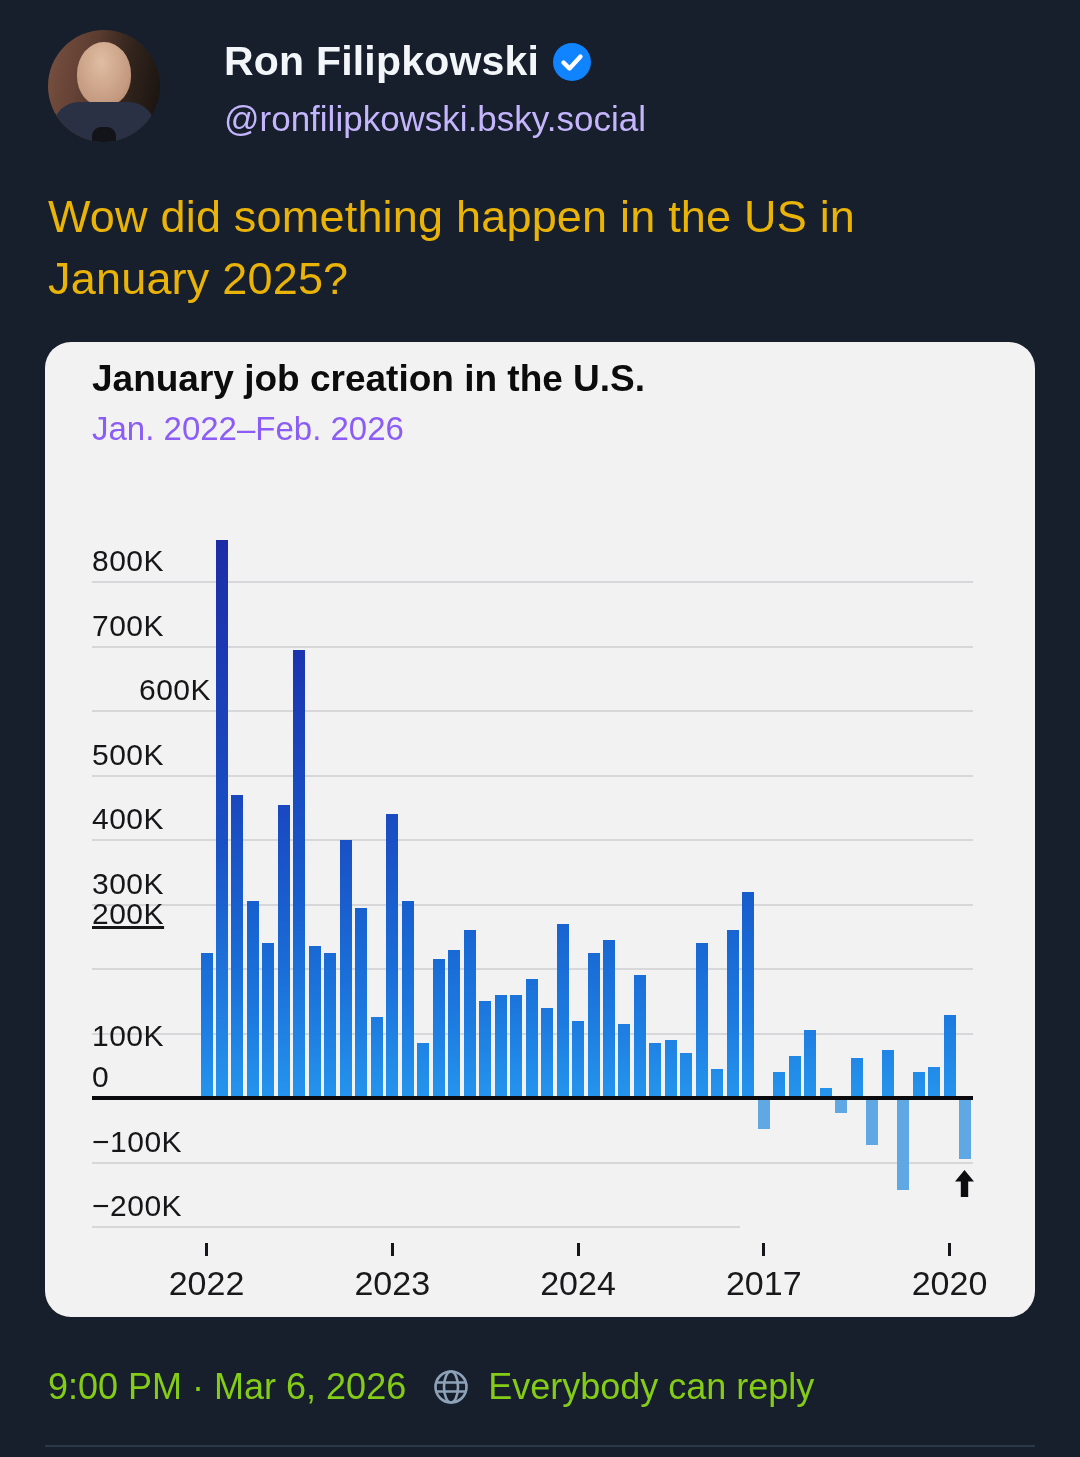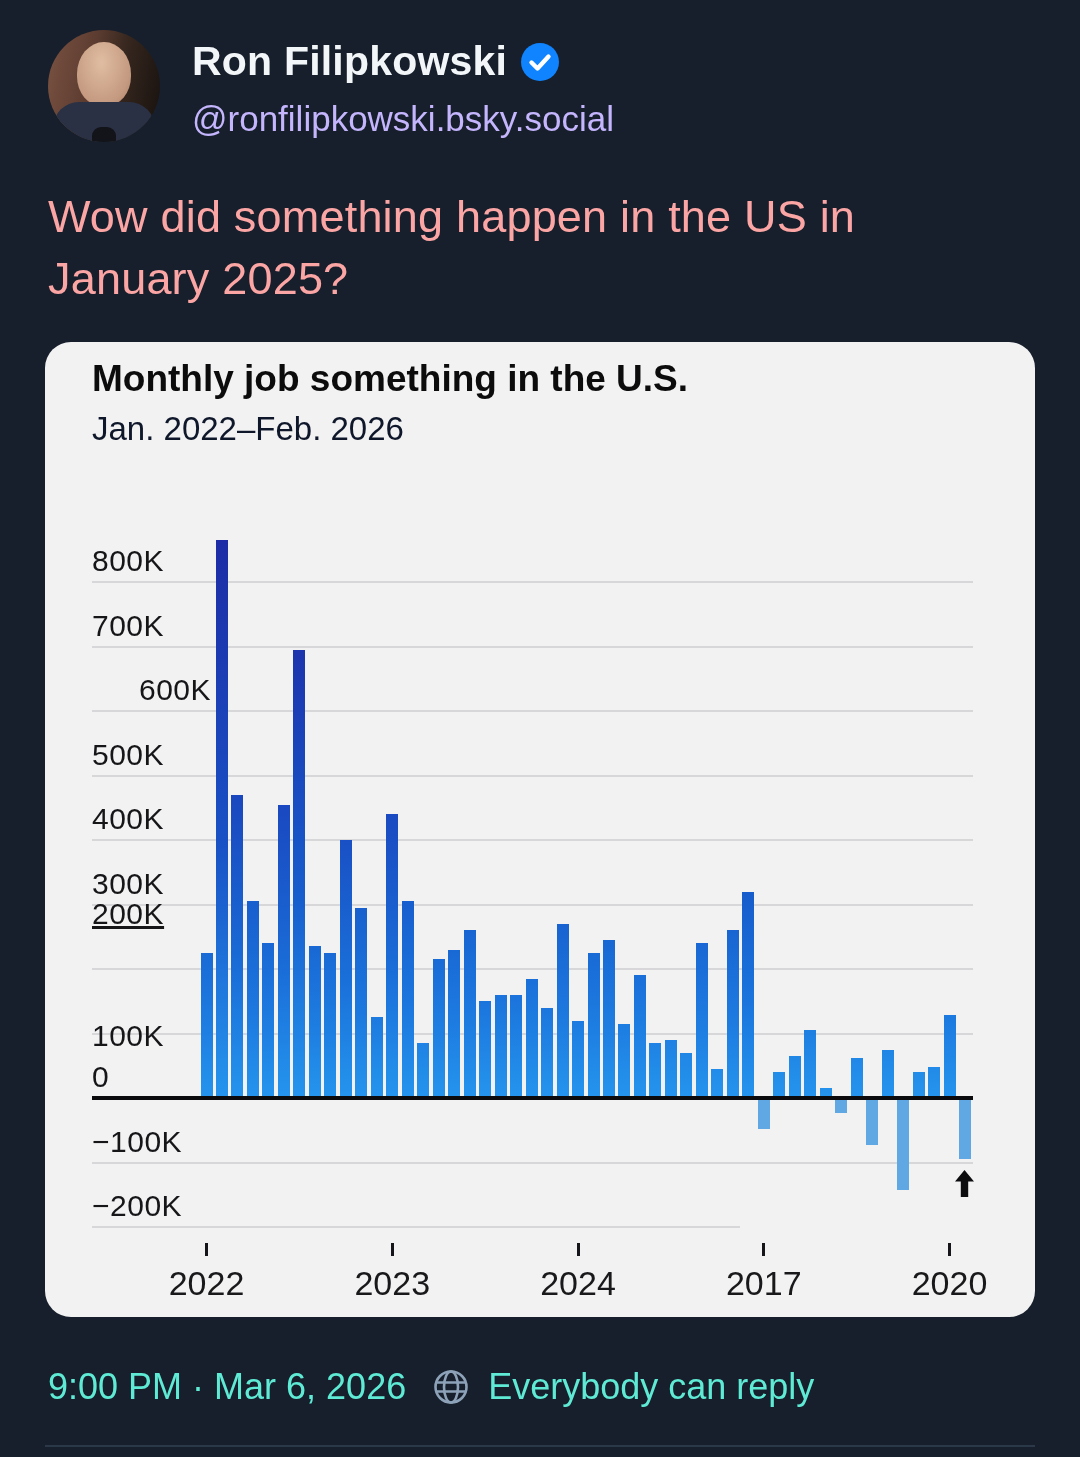--- a/index.html
+++ b/index.html
@@ -10,49 +10,49 @@
   .post-header{position:absolute;left:48px;top:30px;display:flex;gap:32px;align-items:flex-start;}
   .avatar{width:112px;height:112px;border-radius:50%;overflow:hidden;position:relative;flex:0 0 auto;
           background:linear-gradient(100deg,#7a5242 0%,#5c3c30 38%,#36271f 62%,#17110e 100%);}
   .av-head{position:absolute;left:29px;top:12px;width:54px;height:64px;
            border-radius:50% 50% 46% 46%;
            background:radial-gradient(ellipse at 45% 32%,#e0bda2,#c49a80 68%,#a87c64);}
   .av-shirt{position:absolute;left:5px;bottom:-8px;width:102px;height:48px;
             border-radius:26px 26px 0 0;background:#2a3144;}
   .av-mic{position:absolute;left:44px;bottom:0;width:24px;height:15px;
           border-radius:9px 9px 0 0;background:#121419;}
-  .name-block{padding-top:8px;}
+  .name-block{padding-top:8px;margin-left:32px;}
   .name-row{display:flex;align-items:center;gap:14px;}
   .author-name{color:#f3f6f9;font-size:41px;font-weight:bold;letter-spacing:.2px;}
   .badge{width:38px;height:38px;border-radius:50%;background:#1083fe;display:flex;
          align-items:center;justify-content:center;flex:0 0 auto;}
   .handle{color:#c4b5fd;font-size:35px;margin-top:14px;}
 
   
-  .post-text{position:absolute;left:48px;top:186px;width:920px;color:#fca5a5;
+  .post-text{position:absolute;left:48px;top:186px;width:920px;color:#eab308;
              font-size:45px;line-height:62px;white-space:pre-line;letter-spacing:.2px;}
 
   
   .chart-card{position:absolute;left:45px;top:342px;width:990px;height:975px;
               background:#f2f2f3;border-radius:26px;}
   .chart-title{position:absolute;left:47px;top:16px;font-size:37px;font-weight:bold;color:#0c0c0d;}
-  .chart-subtitle{position:absolute;left:47px;top:68px;font-size:33px;color:#0f172a;}
+  .chart-subtitle{position:absolute;left:47px;top:68px;font-size:33px;color:#8b5cf6;}
   .gridline{position:absolute;height:2px;background:#d7d7d9;}
   .zero-line{position:absolute;height:4px;background:#0b0b0d;}
   .ylabel{position:absolute;font-size:30px;color:#161619;letter-spacing:.5px;}
   .bar{position:absolute;}
   .tick{position:absolute;width:3px;height:13px;background:#15151a;}
   .xlabel{position:absolute;width:140px;text-align:center;font-size:34px;color:#19191b;}
   .annotation{position:absolute;top:868px;right:58px;font-size:33px;color:#141417;white-space:nowrap;}
   .annotation b{color:#0c0c10;}
   .arrow-up{position:absolute;left:910px;top:828px;}
 
   
   .post-footer{position:absolute;left:48px;top:1366px;display:flex;align-items:center;gap:18px;
-               color:#5eead4;font-size:36px;}
+               color:#84cc16;font-size:36px;}
   .globe{margin-left:8px;display:flex;align-items:center;}
   .divider{position:absolute;left:45px;top:1445px;width:990px;height:2px;background:#2b3847;}
 </style>
 </head>
 <body>
 
 <div class="post-header">
   <div class="avatar">
     <div class="av-head"></div>
     <div class="av-shirt"></div>
@@ -68,21 +68,21 @@
       </span>
     </div>
     <div class="handle">@ronfilipkowski.bsky.social</div>
   </div>
 </div>
 
 <div class="post-text">Wow did something happen in the US in
 January 2025?</div>
 
 <div class="chart-card" id="chart-card">
-  <div class="chart-title">Monthly job something in the U.S.</div>
+  <div class="chart-title">January job creation in the U.S.</div>
   <div class="chart-subtitle">Jan. 2022–Feb. 2026</div>
 
 
   <div class="arrow-up">
     <svg width="19" height="27" viewBox="0 0 19 27">
         <path d="M9.5 0 L19 11.5 L13.2 11.5 L13.2 27 L5.8 27 L5.8 11.5 L0 11.5 Z" fill="#0d0d10"></path>
       </svg>
   </div>
 <div class="gridline" style="left: 47px; top: 239px; width: 881px;"></div>
     <div class="ylabel" style="left: 47px; top: 202px;">800K</div>

